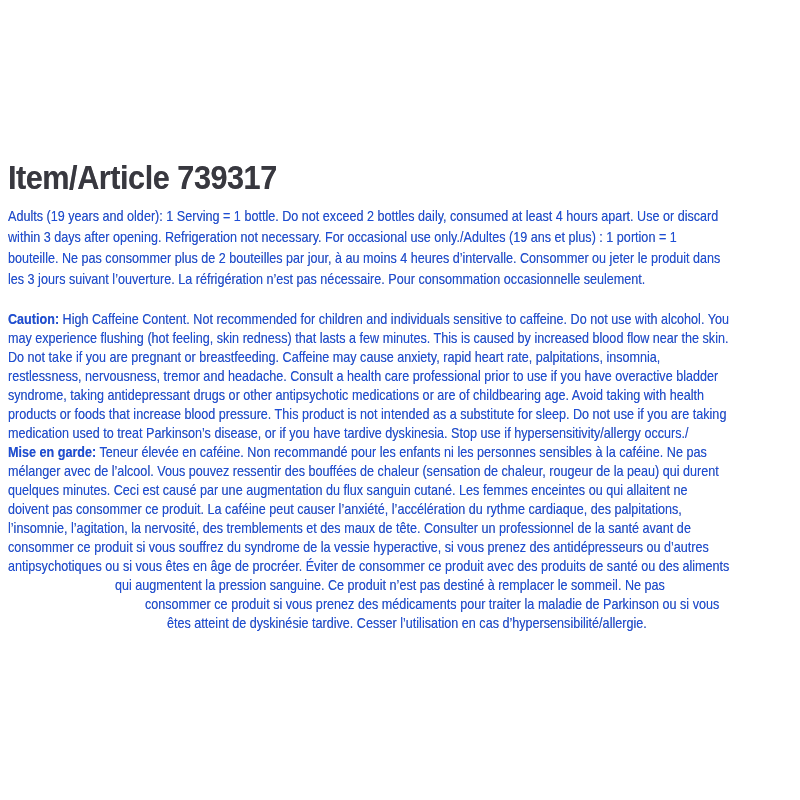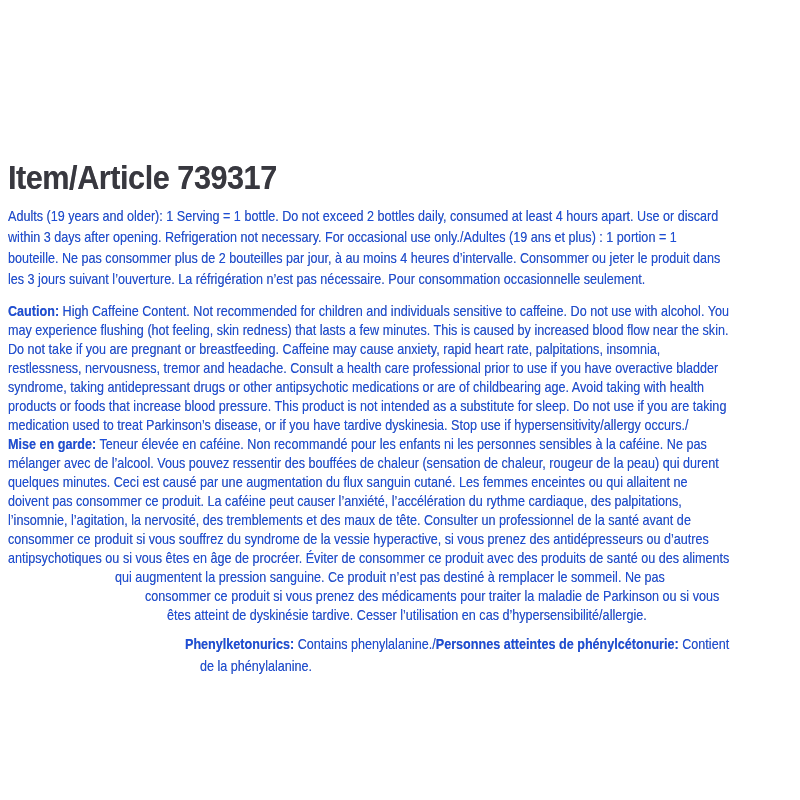--- a/index.html
+++ b/index.html
@@ -33,21 +33,21 @@
   .paragraphs { margin-top: 9px; color: #1d4ed8; }
   .line {
     white-space: pre;
     font-size: 15px;
     transform: scaleX(0.84);
     transform-origin: 0 0;
     text-shadow: 0 0 0.4px rgba(70,70,78,0.5);
   }
   .b { font-weight: bold; }
   .para-dosage-directions .line { line-height: 21px; }
-  .para-caution-warning { margin-top: 12px; }
+  .para-caution-warning { margin-top: 20px; }
   .para-caution-warning .line { line-height: 19px; }
   .para-phenylketonurics-notice { margin-top: 9px; }
   .para-phenylketonurics-notice .line { line-height: 21.5px; }
 </style>
 </head>
 <body>
 
 <div class="label-photo">
   <div class="label-content">
     <h1 class="item-heading">Item/Article 739317</h1>
@@ -70,19 +70,15 @@
           <div class="line"><span>mélanger avec de l’alcool. Vous pouvez ressentir des bouffées de chaleur (sensation de chaleur, rougeur de la peau) qui durent</span></div>
           <div class="line"><span>quelques minutes. Ceci est causé par une augmentation du flux sanguin cutané. Les femmes enceintes ou qui allaitent ne</span></div>
           <div class="line"><span>doivent pas consommer ce produit. La caféine peut causer l’anxiété, l’accélération du rythme cardiaque, des palpitations,</span></div>
           <div class="line"><span>l’insomnie, l’agitation, la nervosité, des tremblements et des maux de tête. Consulter un professionnel de la santé avant de</span></div>
           <div class="line"><span>consommer ce produit si vous souffrez du syndrome de la vessie hyperactive, si vous prenez des antidépresseurs ou d’autres</span></div>
           <div class="line"><span>antipsychotiques ou si vous êtes en âge de procréer. Éviter de consommer ce produit avec des produits de santé ou des aliments</span></div>
           <div class="line" style="margin-left: 107px;"><span>qui augmentent la pression sanguine. Ce produit n’est pas destiné à remplacer le sommeil. Ne pas</span></div>
           <div class="line" style="margin-left: 137px;"><span>consommer ce produit si vous prenez des médicaments pour traiter la maladie de Parkinson ou si vous</span></div>
           <div class="line" style="margin-left: 159px;"><span>êtes atteint de dyskinésie tardive. Cesser l’utilisation en cas d’hypersensibilité/allergie.</span></div>
         </div>
-        <div class="para para-phenylketonurics-notice">
-          <div class="line" style="margin-left: 177px;"><span class="b">Phenylketonurics:</span><span> Contains phenylalanine./</span><span class="b">Personnes atteintes de phénylcétonurie:</span><span> Contient</span></div>
-          <div class="line" style="margin-left: 192px;"><span>de la phénylalanine.</span></div>
-        </div>
       </div>
   </div>
 </div>
 
 </body></html>

